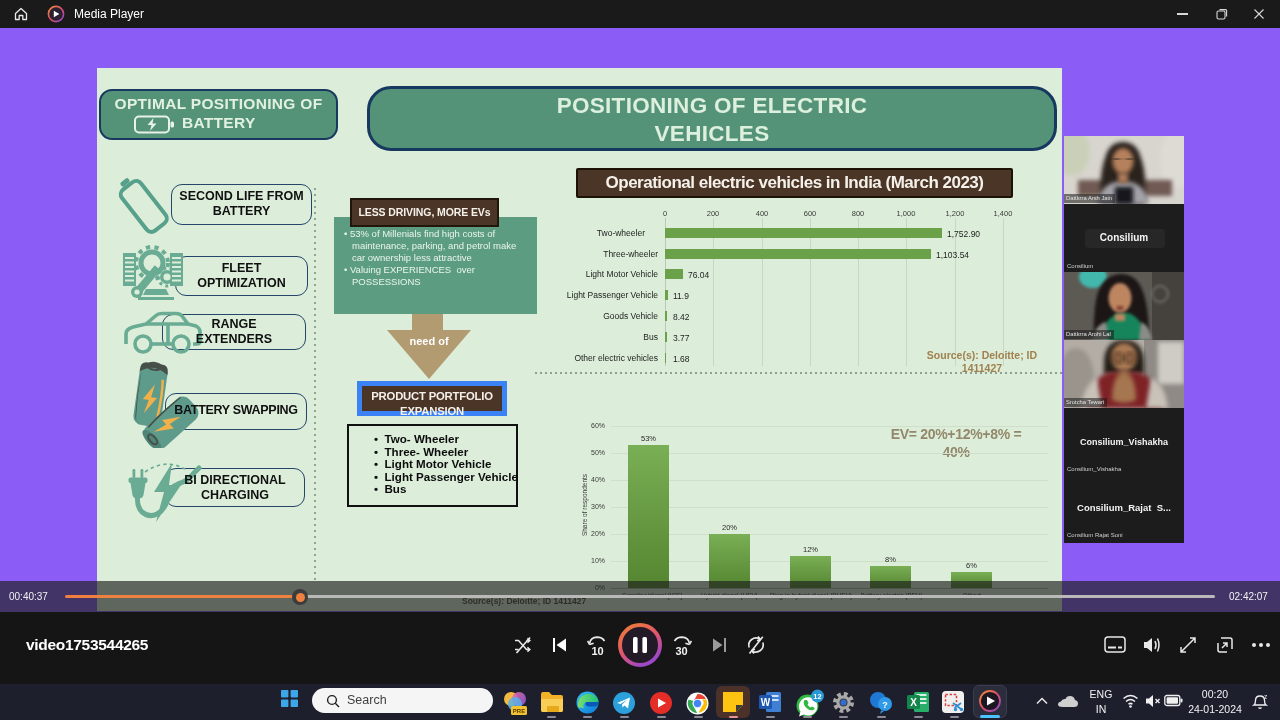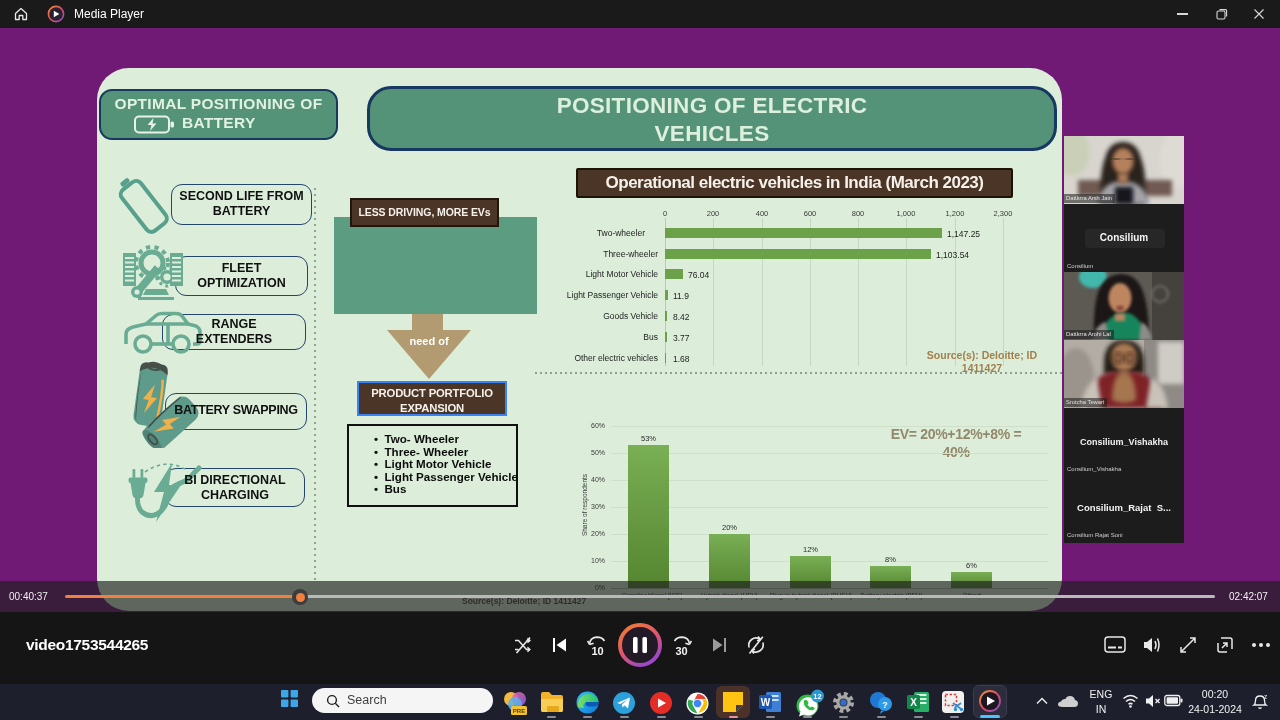--- a/index.html
+++ b/index.html
@@ -1,23 +1,23 @@
 <!DOCTYPE html>
 <html><head>
 <meta charset="utf-8">
 <style>
   * { margin:0; padding:0; box-sizing:border-box; }
   html,body { width:1280px; height:720px; background:#000; overflow:hidden;
     font-family:"Liberation Sans", sans-serif; }
   .abs { position:absolute; }
-  #stage { position:relative; width:1280px; height:624px; background:#701a75; }
+  #stage { position:relative; width:1280px; height:624px; background:#8b5cf6; }
   
   #titlebar { left:0; top:0; width:1280px; height:28px; background:#1a1a1a; }
   
-  #slide { left:97px; top:68px; width:965px; height:543px; background:#dceeda; overflow:hidden;border-radius:32px; }
+  #slide { left:97px; top:68px; width:965px; height:543px; background:#dceeda; overflow:hidden; }
   .lb { border:1.6px solid #25456b; border-radius:11px; z-index:1; }
   .lt { text-align:center; color:#101010; font-size:12.5px; font-weight:bold; line-height:14.5px; z-index:3; }
   .cat { position:absolute; width:120px; text-align:right; font-size:8.5px; color:#1d1d1d; }
   .val { position:absolute; font-size:8.5px; color:#1d1d1d; }
   .bar1 { position:absolute; height:10px; background:#6ba149; }
   .grid1 { position:absolute; width:1px; height:148px; top:150px; background:#c6d7c2; }
   .grid2 { position:absolute; left:514px; width:437px; height:1px; background:#cfdfca; }
   .ylab { position:absolute; width:30px; text-align:right; font-size:7px; color:#3a3a3a; }
   .xlab1 { position:absolute; width:62px; top:141px; text-align:center; font-size:7.5px; color:#3a3a3a; }
   .bar2 { position:absolute; width:41px; background:linear-gradient(to bottom,#79af55,#558530); }
@@ -148,39 +148,40 @@
         <rect x="7.5" y="9" width="2.8" height="9" rx="1.2"></rect>
         <rect x="15.5" y="9" width="2.8" height="9" rx="1.2"></rect>
         <rect x="3.5" y="17.5" width="19" height="5.5" rx="2"></rect>
         <path d="M5.5 23 L20.5 23 L18.5 35 Q18 38.5 13 38.5 Q8 38.5 7.5 35 Z"></path>
         <path d="M47 3 L29 32 L39 32 L31 62 L56 25 L44 25 Z"></path>
       </g>
       <path d="M12.5 38 Q12 47 17 52 Q24 58 32 54 Q41 49 42.5 38 Q44 27 53 24 Q63 21 69 13 L74 8" stroke="#6aab93" stroke-width="5" fill="none" stroke-linecap="round"></path>
     </svg>
 
     <div class="abs" style="left:237px;top:149px;width:203px;height:97px;background:#5c9c81;"></div>
+    <div class="abs" style="left:247px;top:160px;width:186px;color:#eaf5ee;font-size:9.5px;line-height:12px;">• 53% of Millenials find high costs of<br><span style="padding-left:8px">maintenance, parking, and petrol make</span><br><span style="padding-left:8px">car ownership less attractive</span><br>• Valuing EXPERIENCES&nbsp; over<br><span style="padding-left:8px">POSSESSIONS</span></div>
     <div class="abs brownbox" style="left:253px;top:130px;width:149px;height:29px;border:2px solid #221509;font-size:10.5px;line-height:25px;letter-spacing:-0.1px;">LESS DRIVING, MORE EVs</div>
     <div class="abs" style="left:315px;top:246px;width:31px;height:17px;background:#b29a71;"></div>
     <svg class="abs" style="left:290px;top:262px" width="84" height="50" viewBox="0 0 84 50">
       <path d="M0 0 L84 0 L42 49 Z" fill="#b29a71"></path>
     </svg>
     <div class="abs" style="left:290px;top:267px;width:84px;text-align:center;color:#fff;font-size:11px;font-weight:bold;">need of</div>
-    <div class="abs brownbox" style="left:260px;top:313px;width:150px;height:35px;border:2px solid #3b82f6;font-size:11.3px;line-height:14.8px;padding-top:3px;letter-spacing:-0.2px;">PRODUCT PORTFOLIO<br>EXPANSION</div>
+    <div class="abs brownbox" style="left:260px;top:313px;width:150px;height:35px;border:5px solid #3b82f6;font-size:11.3px;line-height:14.8px;padding-top:3px;letter-spacing:-0.2px;">PRODUCT PORTFOLIO<br>EXPANSION</div>
     <div class="abs" style="left:250px;top:356px;width:171px;height:83px;border:2.5px solid #111;"></div>
     <div class="abs" style="left:277px;top:365px;color:#0c0c0c;font-size:11.6px;font-weight:bold;line-height:12.6px;">•&nbsp; Two- Wheeler<br>•&nbsp; Three- Wheeler<br>•&nbsp; Light Motor Vehicle<br>•&nbsp; Light Passenger Vehicle<br>•&nbsp; Bus</div>
 
     <div class="abs brownbox" style="left:479px;top:100px;width:437px;height:30px;border:2.5px solid #1d1206;font-size:17px;letter-spacing:-0.5px;line-height:26px;border-radius:2px;">Operational electric vehicles in India (March 2023)</div>
     <div class="xlab1" style="left:537px;">0</div>
     <div class="xlab1" style="left:585px;">200</div>
     <div class="xlab1" style="left:634px;">400</div>
     <div class="xlab1" style="left:682px;">600</div>
     <div class="xlab1" style="left:730px;">800</div>
     <div class="xlab1" style="left:778px;">1,000</div>
     <div class="xlab1" style="left:827px;">1,200</div>
-    <div class="xlab1" style="left:875px;">2,300</div>
+    <div class="xlab1" style="left:875px;">1,400</div>
     <div class="grid1" style="left:568px;background:#b9c9b5;"></div>
     <div class="grid1" style="left:616px;"></div>
     <div class="grid1" style="left:665px;"></div>
     <div class="grid1" style="left:713px;"></div>
     <div class="grid1" style="left:761px;"></div>
     <div class="grid1" style="left:809px;"></div>
     <div class="grid1" style="left:858px;"></div>
     <div class="grid1" style="left:906px;"></div>
     <div class="cat" style="left:428px;top:160px;">Two-wheeler</div>
     <div class="cat" style="left:441px;top:181px;">Three-wheeler</div>
@@ -189,21 +190,21 @@
     <div class="cat" style="left:441px;top:243px;">Goods Vehicle</div>
     <div class="cat" style="left:441px;top:264px;">Bus</div>
     <div class="cat" style="left:441px;top:285px;">Other electric vehicles</div>
     <div class="bar1" style="left:568px;top:160px;width:277px;"></div>
     <div class="bar1" style="left:568px;top:181px;width:266px;"></div>
     <div class="bar1" style="left:568px;top:201px;width:18px;"></div>
     <div class="bar1" style="left:568px;top:222px;width:3px;"></div>
     <div class="bar1" style="left:568px;top:243px;width:2px;"></div>
     <div class="bar1" style="left:568px;top:264px;width:1.5px;"></div>
     <div class="bar1" style="left:568px;top:285px;width:1px;"></div>
-    <div class="val" style="left:850px;top:161px;">1,147.25</div>
+    <div class="val" style="left:850px;top:161px;">1,752.90</div>
     <div class="val" style="left:839px;top:182px;">1,103.54</div>
     <div class="val" style="left:591px;top:202px;">76.04</div>
     <div class="val" style="left:576px;top:223px;">11.9</div>
     <div class="val" style="left:576px;top:244px;">8.42</div>
     <div class="val" style="left:576px;top:265px;">3.77</div>
     <div class="val" style="left:576px;top:286px;">1.68</div>
     <div class="abs" style="left:785px;top:281px;width:200px;text-align:center;color:#a1804e;font-size:10.5px;font-weight:bold;line-height:12.5px;">Source(s): Deloitte; ID<br>1411427</div>
 
     <div class="abs" style="left:438px;top:304px;width:527px;height:1.6px;background-image:repeating-linear-gradient(to right,#90a090 0,#90a090 1.6px,transparent 1.6px,transparent 5px);"></div>
 

